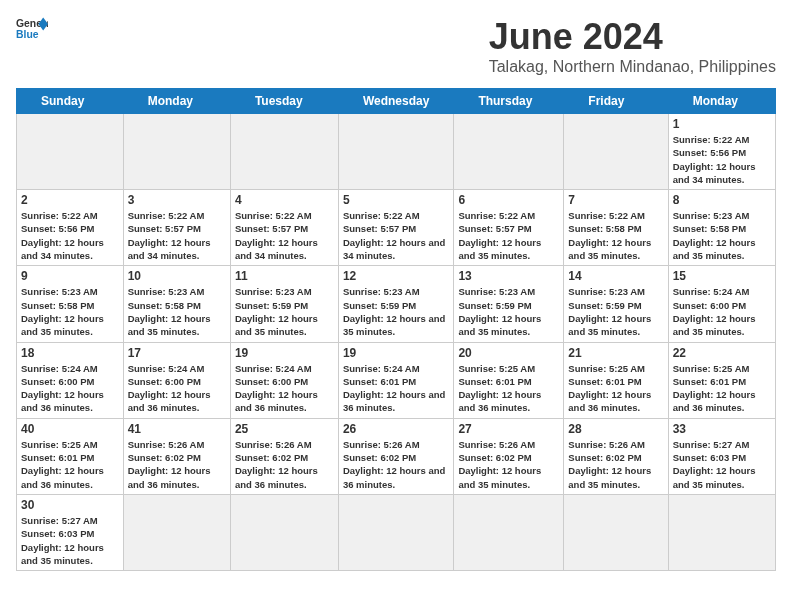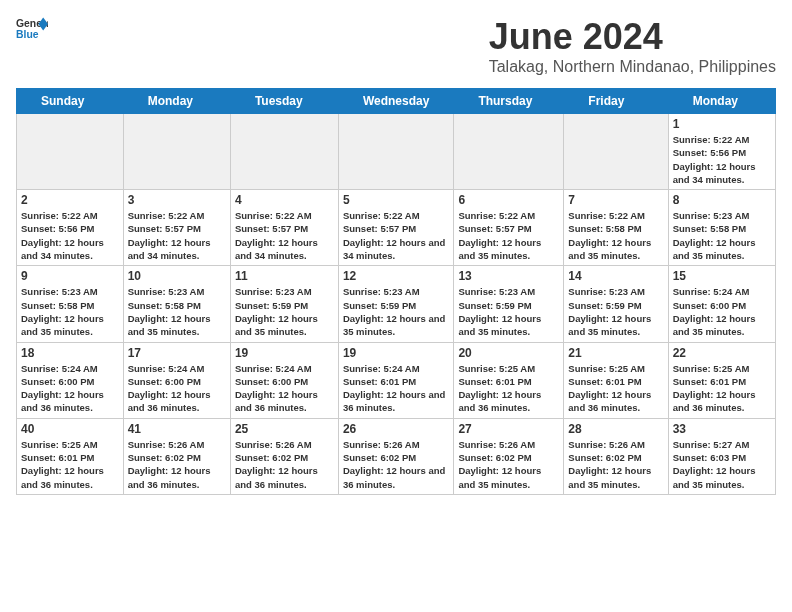--- a/index.html
+++ b/index.html
@@ -289,14 +289,28 @@
 Sunset: 6:02 PM
 Daylight: 12 hours and 35 minutes.</div>
         </td>
         <td>
           <div class="day-number">33</div>
           <div class="day-info">Sunrise: 5:27 AM
 Sunset: 6:03 PM
 Daylight: 12 hours and 35 minutes.</div>
         </td>
       </tr>
+      <tr>
+        <td>
+          <div class="day-number">30</div>
+          <div class="day-info">Sunrise: 5:27 AM
+Sunset: 6:03 PM
+Daylight: 12 hours and 35 minutes.</div>
+        </td>
+        <td class="empty"></td>
+        <td class="empty"></td>
+        <td class="empty"></td>
+        <td class="empty"></td>
+        <td class="empty"></td>
+        <td class="empty"></td>
+      </tr>
     </tbody>
 </table>
 
 </body></html>

